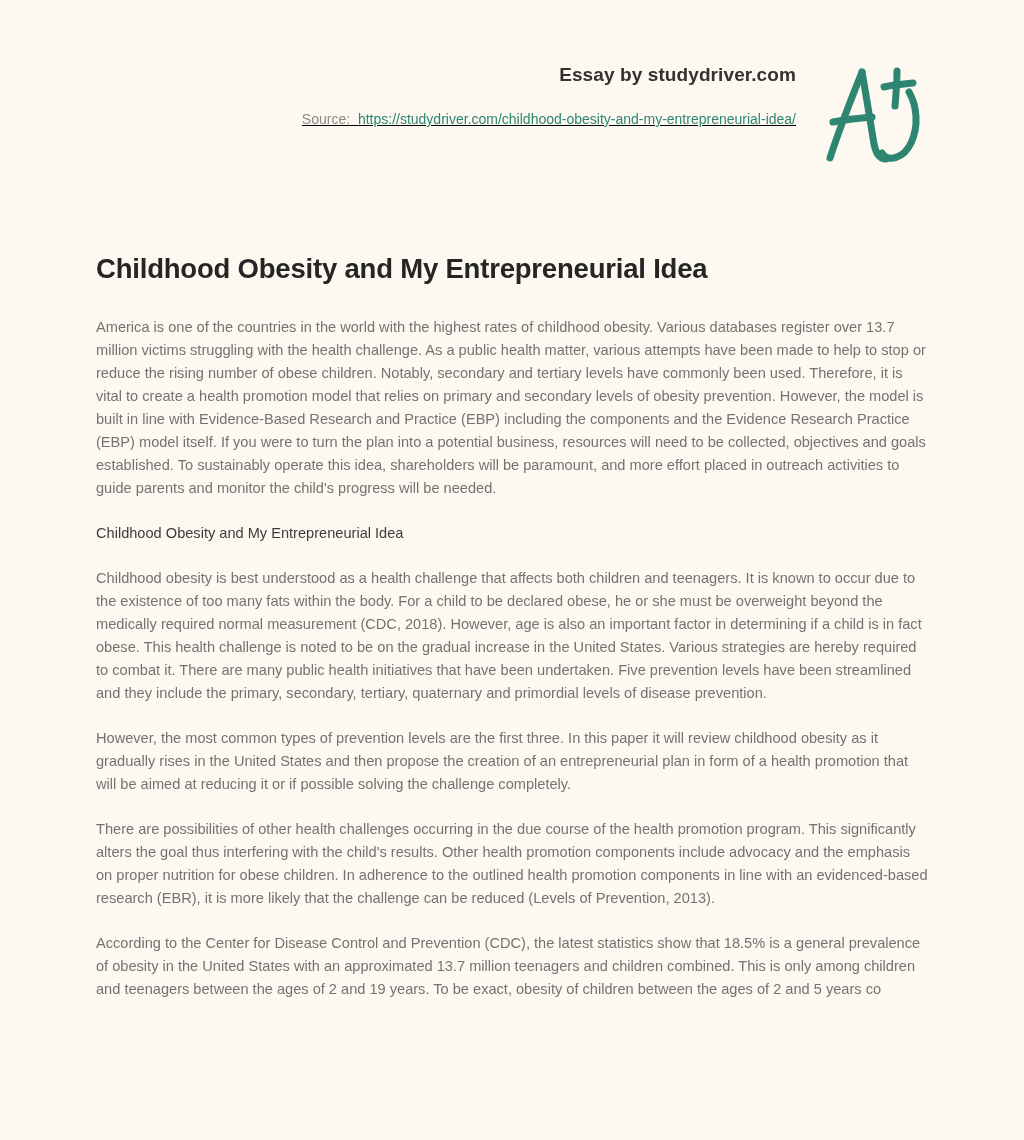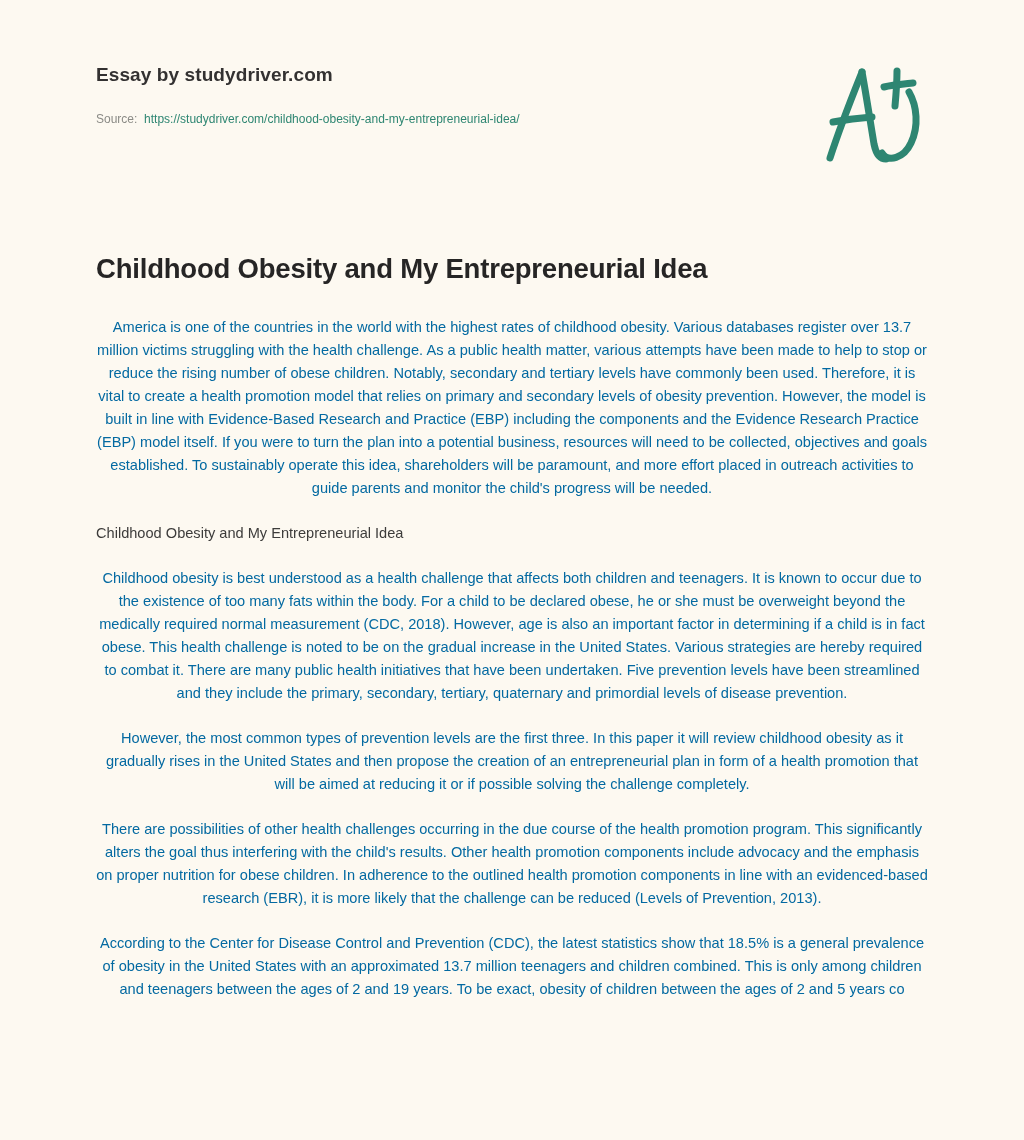--- a/index.html
+++ b/index.html
@@ -30,36 +30,38 @@
     top: 0;
     width: 1024px;
     height: 200px;
   }
 
   .header-text-block {
     position: absolute;
     left: 96px;
     top: 62px;
     width: 700px;
+    text-align: right;
   }
 
   .essay-by {
     font-size: 19px;
     font-weight: bold;
     color: #333131;
     letter-spacing: 0.1px;
     line-height: 26px;
     white-space: nowrap;
   }
 
   .source-line {
     margin-top: 21px;
-    font-size: 12px;
+    font-size: 14px;
     line-height: 20px;
     white-space: nowrap;
+    text-decoration: underline;
   }
   .source-label {
     color: #8b8b86;
   }
   .source-url {
     color: #2e8672;
     text-decoration: none;
   }
 
   .logo {
@@ -90,24 +92,24 @@
 
   .doc-sub {
     font-size: 14.6px;
     color: #3d3c3b;
     line-height: 23px;
     margin: 0 0 22px 0;
   }
 
   .para {
     font-size: 14.6px;
-    color: #0369a1;
+    color: #737373;
     line-height: 23px;
     margin: 0 0 22px 0;
-    text-align: center;
+    text-align: left;
   }
 
   .clip-bottom {
     overflow: hidden;
   }
 </style>
 </head>
 <body>
 
 <div class="page">

